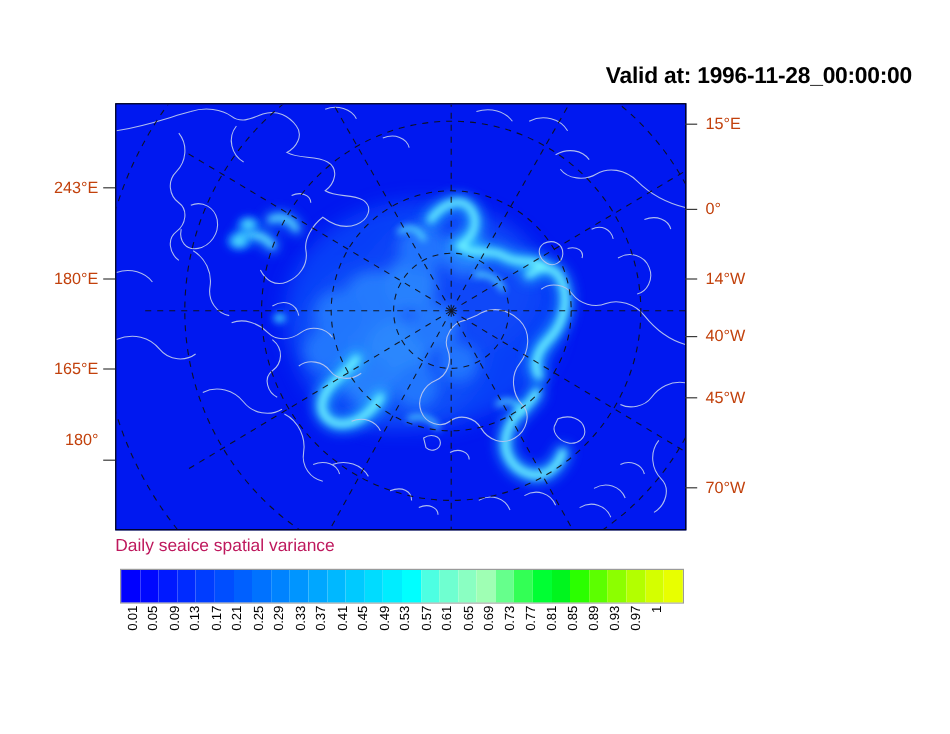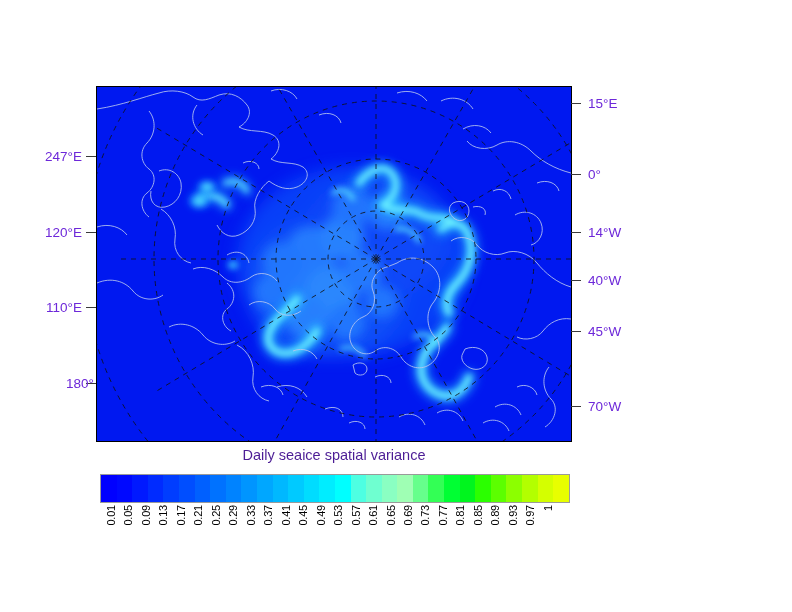--- a/index.html
+++ b/index.html
@@ -50,34 +50,33 @@
   .tick {
     position: absolute;
     background: #3a3a3a;
     height: 1px;
     width: 10px;
   }
   .axis-label {
     position: absolute;
     font-size: 13.5px;
     white-space: nowrap;
-    color: #6d28d9;
+    color: #c2410c;
   }
   .axis-label.left  { text-align: right; transform: translateY(-50%); }
   .axis-label.right { text-align: left;  transform: translateY(-50%); }
 
   
   #caption {
     position: absolute;
     left: 96px;
     top: 447px;
     width: 476px;
-    text-align: center;
     font-size: 14.5px;
-    color: #4c1d95;
+    color: #be185d;
   }
 
   
   #colorbar-wrap {
     position: absolute;
     left: 100px;
     top: 474px;
     width: 470px;
     height: 29px;
   }
@@ -108,20 +107,21 @@
     transform: rotate(-90deg) translateX(-100%);
     white-space: nowrap;
     letter-spacing: -0.2px;
   }
 </style>
 </head>
 <body>
 
 <div id="figure">
 
+  <div id="title">Valid at: 1996-11-28_00:00:00</div>
 
   <div id="map-panel">
     <svg id="map-svg" width="474" height="354" viewBox="0 0 474 354">
       <defs>
         <radialGradient id="hs1" cx="50%" cy="50%" r="50%">
           <stop offset="0%" stop-color="#7ff9ff" stop-opacity="1"></stop>
           <stop offset="45%" stop-color="#22c8ff" stop-opacity="0.85"></stop>
           <stop offset="100%" stop-color="#0a55ff" stop-opacity="0"></stop>
         </radialGradient>
         <filter id="soft" x="-40%" y="-40%" width="180%" height="180%">
@@ -297,24 +297,24 @@
   <div class="tick" style="left:86px; top:307px;"></div>
   <div class="tick" style="left:86px; top:383px;"></div>
 
   <div class="tick" style="left:571px; top:103px;"></div>
   <div class="tick" style="left:571px; top:174px;"></div>
   <div class="tick" style="left:571px; top:232px;"></div>
   <div class="tick" style="left:571px; top:280px;"></div>
   <div class="tick" style="left:571px; top:331px;"></div>
   <div class="tick" style="left:571px; top:406px;"></div>
 
-  <div class="axis-label left" style="left:0px; width:82px; top:156px;">247°E</div>
-  <div class="axis-label left" style="left:0px; width:82px; top:232px;">120°E</div>
-  <div class="axis-label left" style="left:0px; width:82px; top:307px;">110°E</div>
-  <div class="axis-label left" style="left:0px; width:82px; top:383px;padding-left:12px;">180°</div>
+  <div class="axis-label left" style="left:0px; width:82px; top:156px;">243°E</div>
+  <div class="axis-label left" style="left:0px; width:82px; top:232px;">180°E</div>
+  <div class="axis-label left" style="left:0px; width:82px; top:307px;">165°E</div>
+  <div class="axis-label left" style="left:0px; width:82px; top:366px;">180°</div>
 
   <div class="axis-label right" style="left:588px; top:103px;">15°E</div>
   <div class="axis-label right" style="left:588px; top:174px;">0°</div>
   <div class="axis-label right" style="left:588px; top:232px;">14°W</div>
   <div class="axis-label right" style="left:588px; top:280px;">40°W</div>
   <div class="axis-label right" style="left:588px; top:331px;text-align:center;">45°W</div>
   <div class="axis-label right" style="left:588px; top:406px;">70°W</div>
 
   <div id="caption">Daily seaice spatial variance</div>
 

